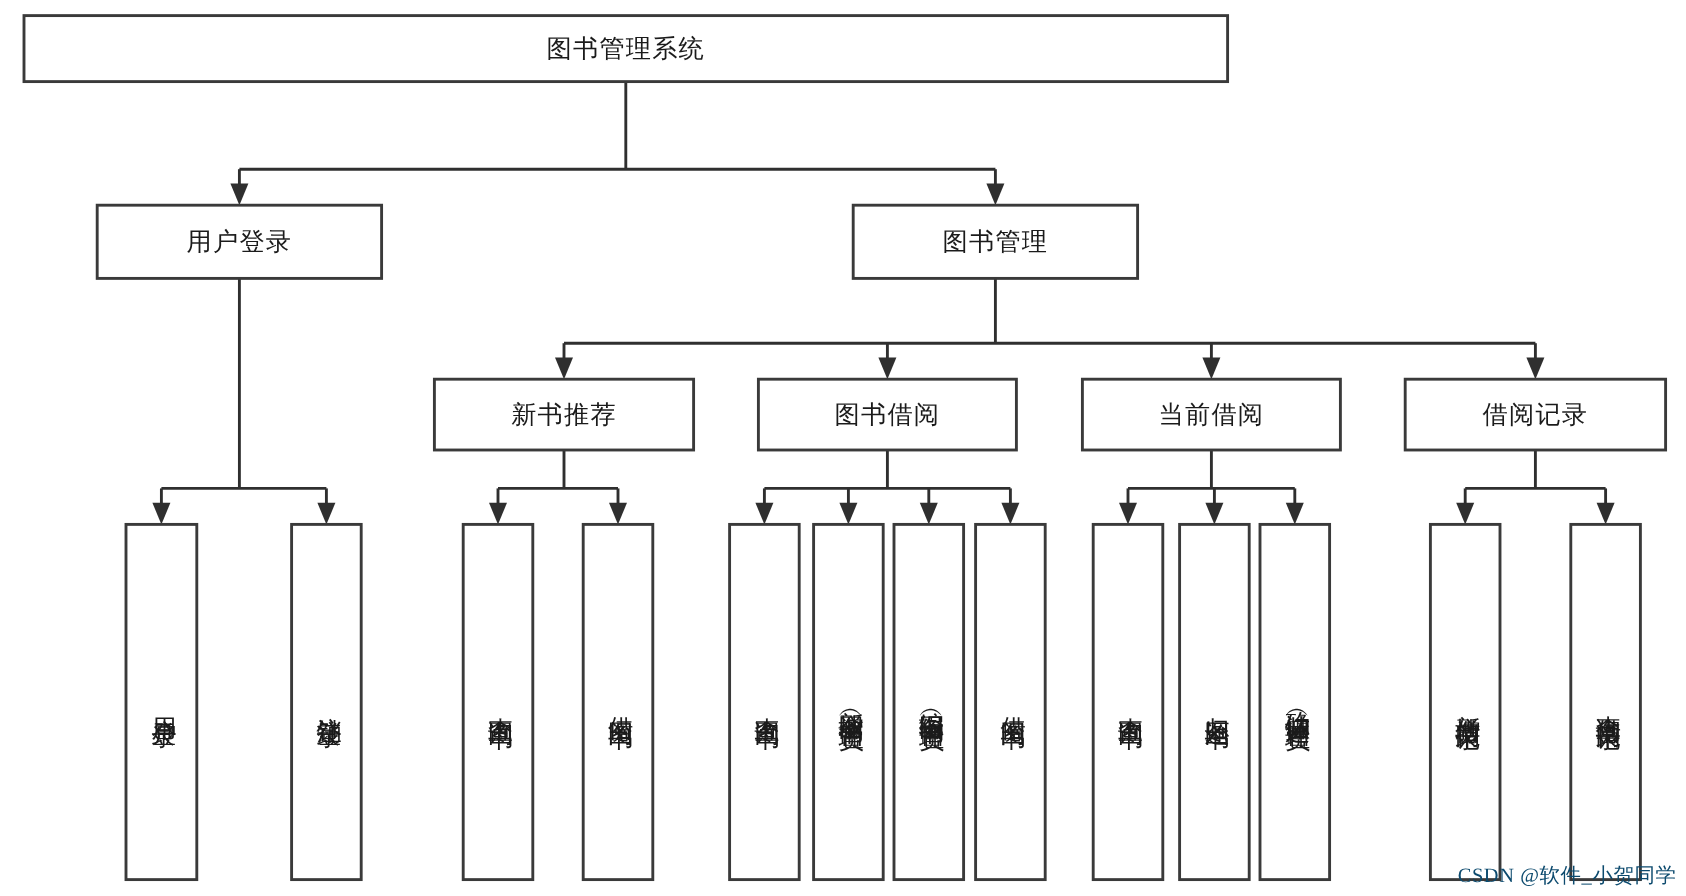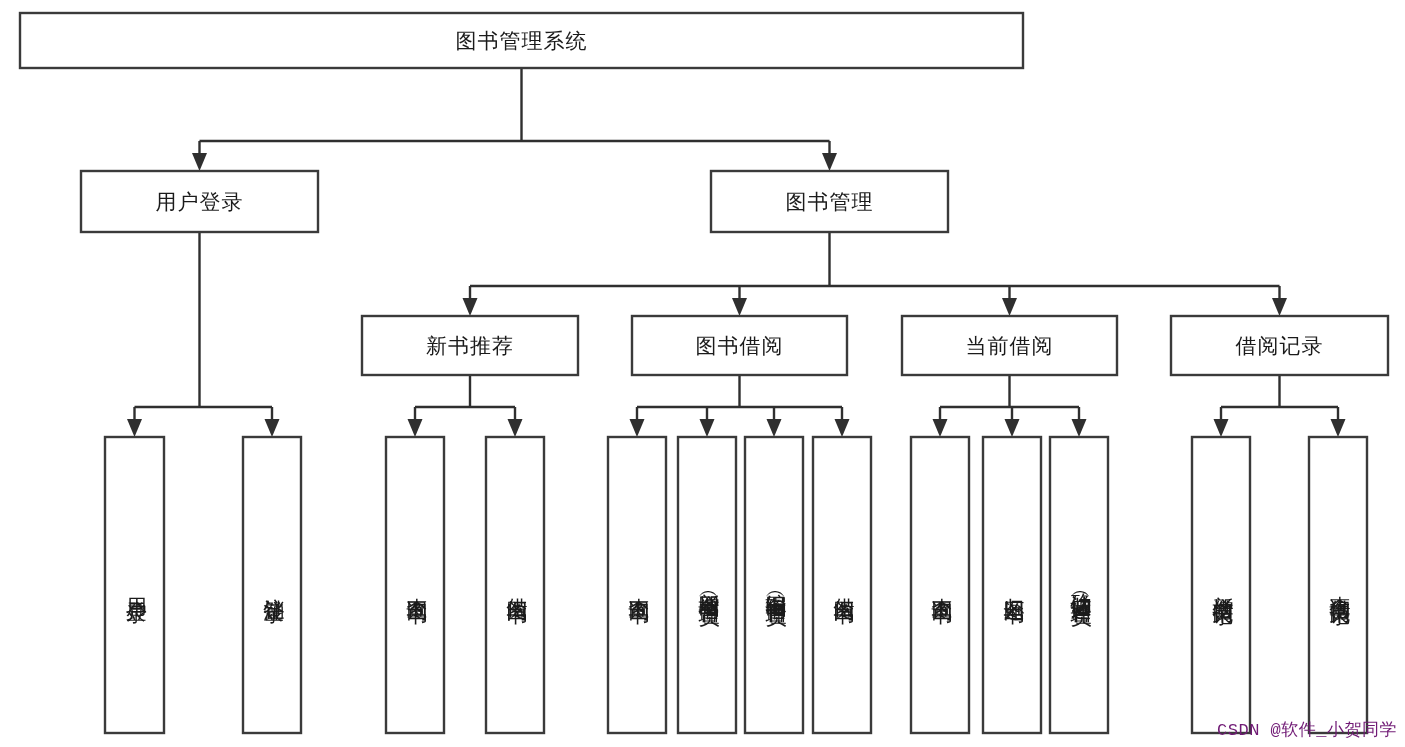--- a/index.html
+++ b/index.html
@@ -48,23 +48,23 @@
   .node-label-v {
     text-anchor: middle;
     writing-mode: vertical-rl;
     glyph-orientation-vertical: 0;
     letter-spacing: 2px;
   }
   .watermark {
     position: absolute;
     right: 8px;
     bottom: 6px;
-    font-family: Liberation Mono, monospace;
+    font-family: Liberation Serif, serif;
     font-size: 17px;
-    color: #701a75;
+    color: #0c4a6e;
     letter-spacing: 0.5px;
     white-space: nowrap;
     pointer-events: none;
   }
 </style>
 </head>
 <body>
 
 <svg id="chart-root" viewBox="0 0 1405 747" xmlns="http://www.w3.org/2000/svg">
   <g id="edge-layer">

